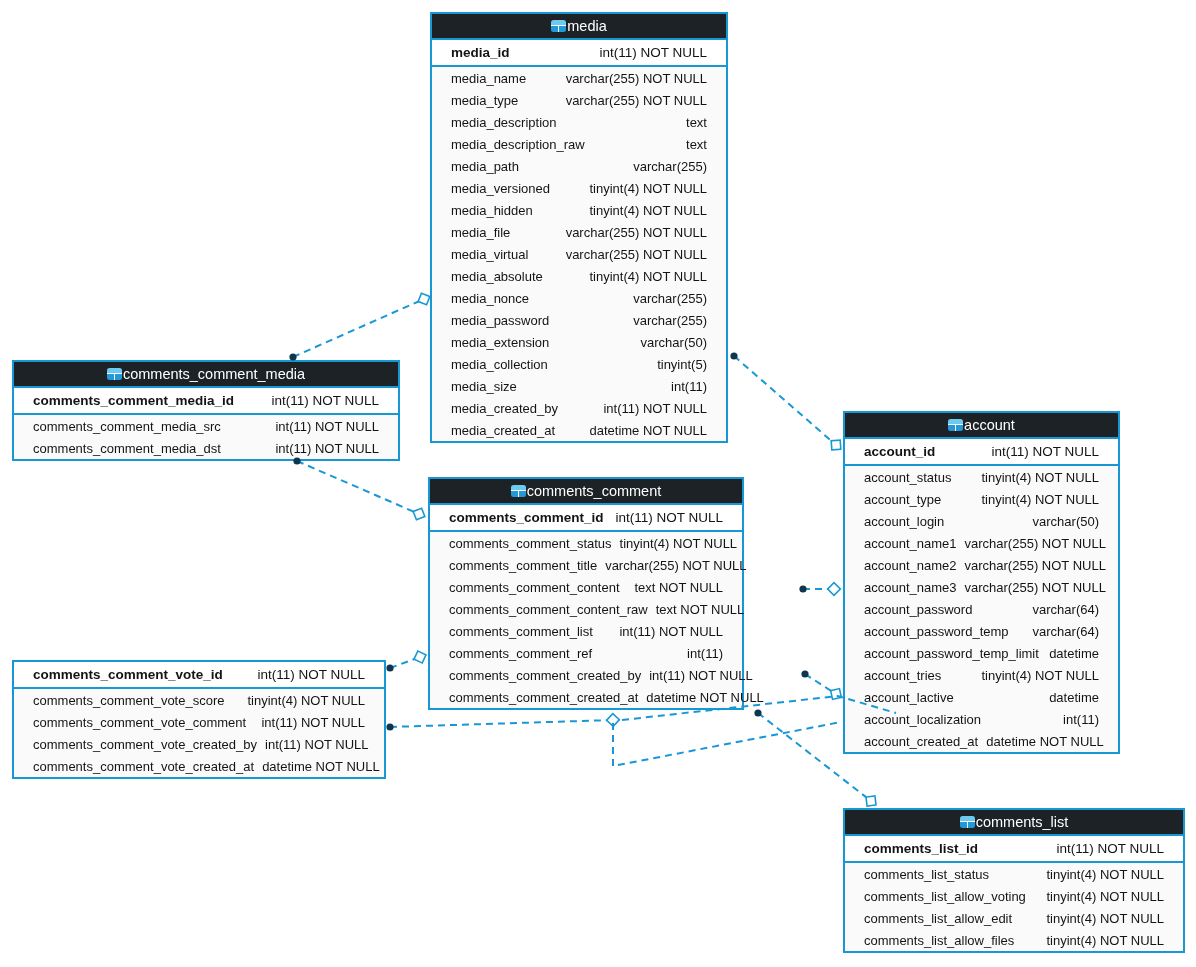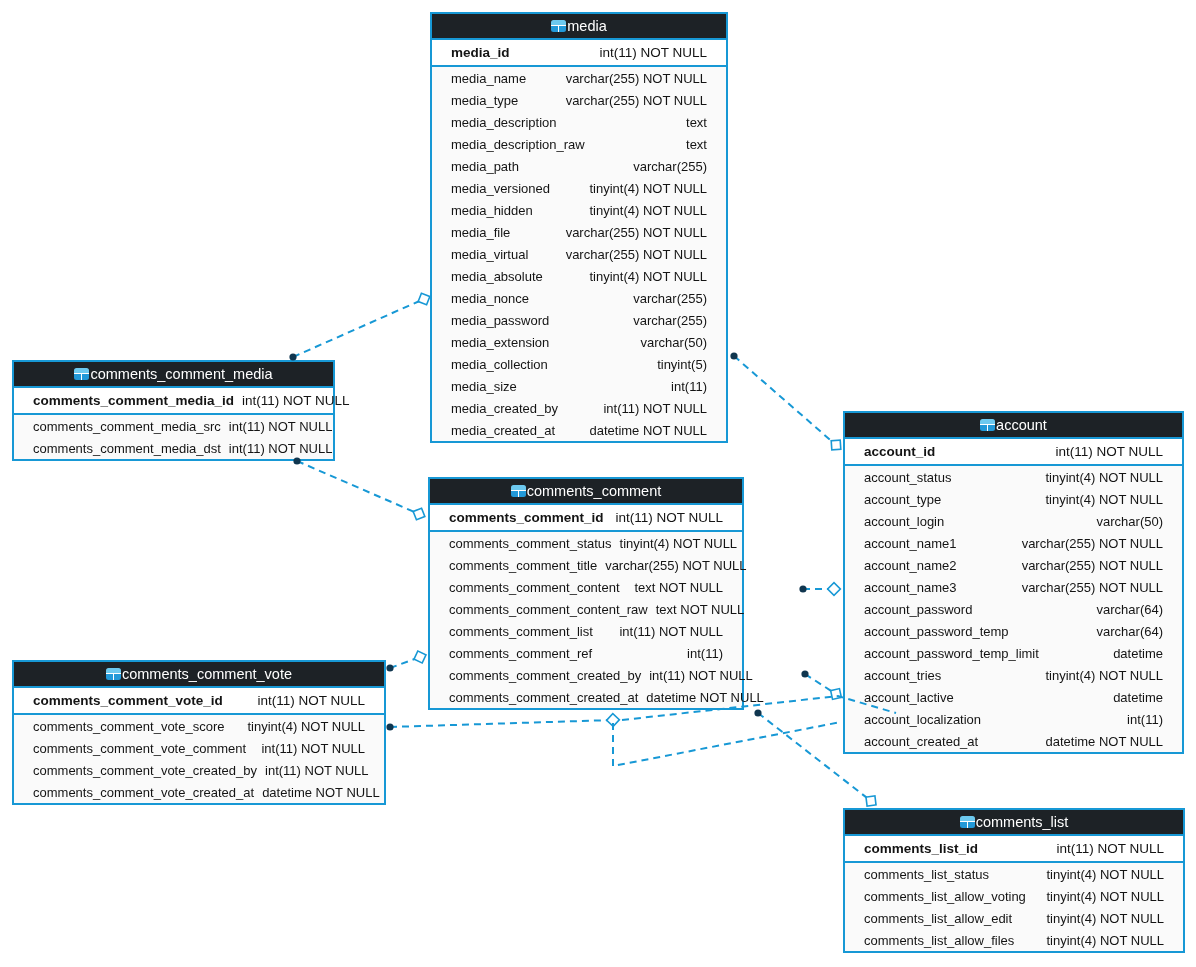--- a/index.html
+++ b/index.html
@@ -157,21 +157,21 @@
       </div>
       <div class="row">
         <span class="colname">media_created_by</span>
         <span class="coltype">int(11) NOT NULL</span>
       </div>
       <div class="row">
         <span class="colname">media_created_at</span>
         <span class="coltype">datetime NOT NULL</span>
       </div>
     </div>
-    <div class="table" style="left: 12px; top: 360px; width: 323px;">
+    <div class="table" style="left: 12px; top: 360px; width: 388px;">
       <div class="thead">
         <span class="ticon"></span>
         <span class="ttitle">comments_comment_media</span>
       </div>
       <div class="row pk">
         <span class="colname">comments_comment_media_id</span>
         <span class="coltype">int(11) NOT NULL</span>
       </div>
       <div class="row">
         <span class="colname">comments_comment_media_src</span>
@@ -218,24 +218,20 @@
       <div class="row">
         <span class="colname">comments_comment_created_by</span>
         <span class="coltype">int(11) NOT NULL</span>
       </div>
       <div class="row">
         <span class="colname">comments_comment_created_at</span>
         <span class="coltype">datetime NOT NULL</span>
       </div>
     </div>
     <div class="table" style="left: 12px; top: 660px; width: 374px;">
-      <div class="thead">
-        <span class="ticon"></span>
-        <span class="ttitle">comments_comment_vote</span>
-      </div>
       <div class="row pk">
         <span class="colname">comments_comment_vote_id</span>
         <span class="coltype">int(11) NOT NULL</span>
       </div>
       <div class="row">
         <span class="colname">comments_comment_vote_score</span>
         <span class="coltype">tinyint(4) NOT NULL</span>
       </div>
       <div class="row">
         <span class="colname">comments_comment_vote_comment</span>
@@ -243,21 +239,21 @@
       </div>
       <div class="row">
         <span class="colname">comments_comment_vote_created_by</span>
         <span class="coltype">int(11) NOT NULL</span>
       </div>
       <div class="row">
         <span class="colname">comments_comment_vote_created_at</span>
         <span class="coltype">datetime NOT NULL</span>
       </div>
     </div>
-    <div class="table" style="left: 843px; top: 411px; width: 341px;">
+    <div class="table" style="left: 843px; top: 411px; width: 277px;">
       <div class="thead">
         <span class="ticon"></span>
         <span class="ttitle">account</span>
       </div>
       <div class="row pk">
         <span class="colname">account_id</span>
         <span class="coltype">int(11) NOT NULL</span>
       </div>
       <div class="row">
         <span class="colname">account_status</span>

